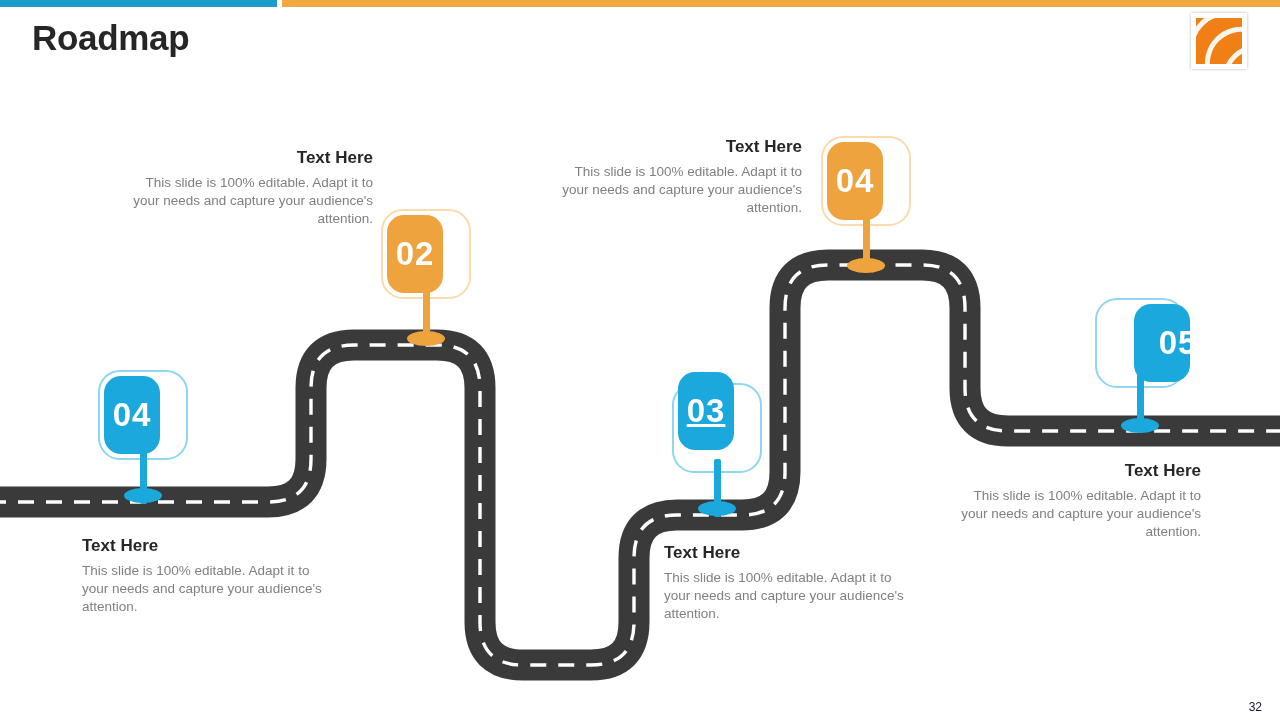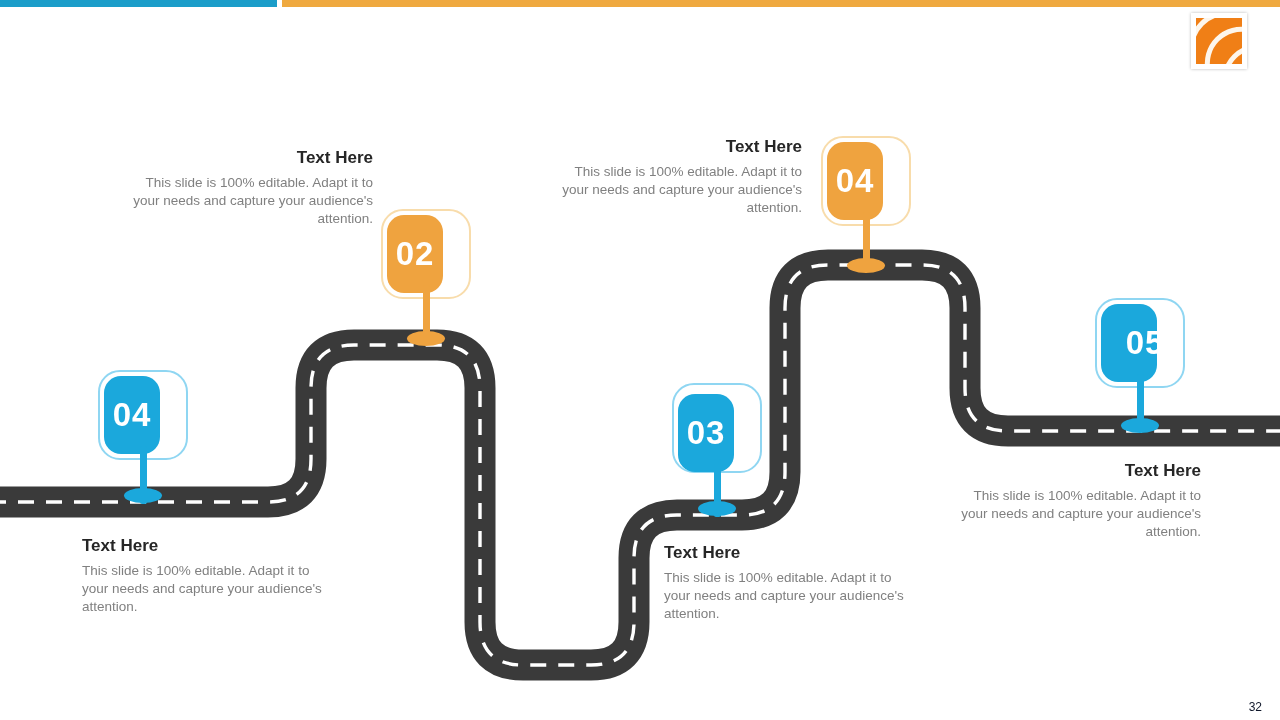--- a/index.html
+++ b/index.html
@@ -149,20 +149,21 @@
   }
 </style>
 </head>
 <body>
 
 <div id="slide">
 
   <div class="topbar topbar-blue"></div>
   <div class="topbar topbar-orange"></div>
 
+  <div class="page-title">Roadmap</div>
 
   <div class="logo-box">
     <svg width="46" height="46" viewBox="0 0 46 46">
       <defs>
         <clipPath id="logoclip">
             <rect x="0" y="0" width="46" height="46"></rect>
           </clipPath>
       </defs>
       <g clip-path="url(#logoclip)">
         <rect x="0" y="0" width="46" height="46" fill="#f07f16"></rect>
@@ -242,21 +243,21 @@
     <div class="pole" style="left:422.5px; top:285px; height:58px;"></div>
     <div class="foot" style="left:407px; top:331px;"></div>
   </div>
   <div class="txt-block align-right" style="left:127px; top:149px; width:246px;">
     <p class="txt-head">Text Here</p>
     <p class="txt-body">This slide is 100% editable. Adapt it to your needs and capture your audience's attention.</p>
   </div>
 
   <div class="marker blue">
     <div class="badge-ring" style="left:672px; top:383px;"></div>
-    <div class="badge" style="left:678px; top:394px;">03</div>
+    <div class="badge" style="left:678px; top:372px;text-decoration:underline;">03</div>
     <div class="pole" style="left:713.5px; top:459px; height:58px;"></div>
     <div class="foot" style="left:698px; top:501px;"></div>
   </div>
   <div class="txt-block align-left" style="left:664px; top:544px; width:245px;">
     <p class="txt-head">Text Here</p>
     <p class="txt-body">This slide is 100% editable. Adapt it to your needs and capture your audience's attention.</p>
   </div>
 
   <div class="marker orange">
     <div class="badge-ring" style="left:821px; top:136px;"></div>
@@ -264,21 +265,21 @@
     <div class="pole" style="left:862.5px; top:212px; height:52px;"></div>
     <div class="foot" style="left:847px; top:258px;"></div>
   </div>
   <div class="txt-block align-right" style="left:556px; top:138px; width:246px;">
     <p class="txt-head">Text Here</p>
     <p class="txt-body">This slide is 100% editable. Adapt it to your needs and capture your audience's attention.</p>
   </div>
 
   <div class="marker blue">
     <div class="badge-ring" style="left:1095px; top:298px;"></div>
-    <div class="badge" style="left:1101px; top:304px;padding-left:32px;">05</div>
+    <div class="badge" style="left:1134px; top:304px;padding-left:32px;">05</div>
     <div class="pole" style="left:1136.5px; top:374px; height:58px;"></div>
     <div class="foot" style="left:1121px; top:418px;"></div>
   </div>
   <div class="txt-block align-right" style="left:955px; top:462px; width:246px;">
     <p class="txt-head">Text Here</p>
     <p class="txt-body">This slide is 100% editable. Adapt it to your needs and capture your audience's attention.</p>
   </div>
 
   <div class="page-number">32</div>
 

